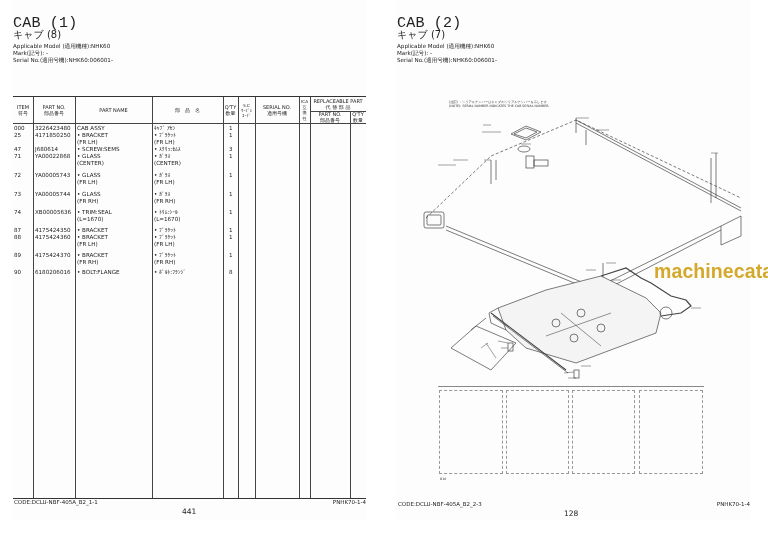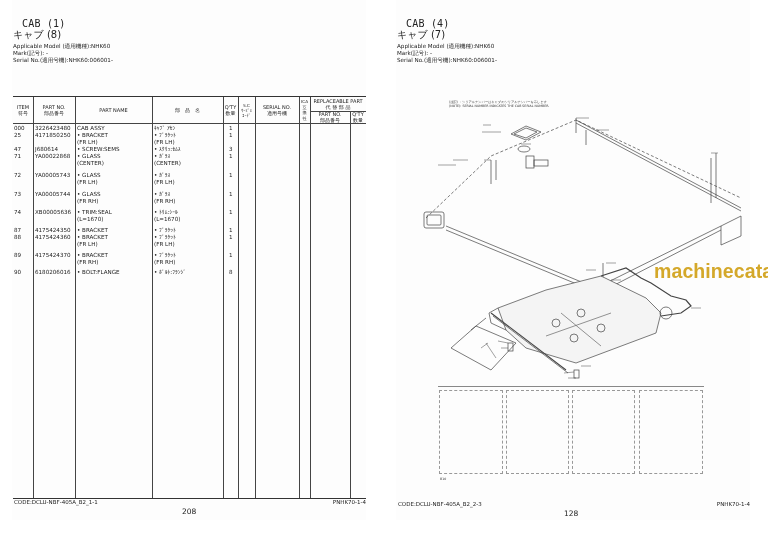--- a/index.html
+++ b/index.html
@@ -1,20 +1,20 @@
 <!DOCTYPE html>
 <html><head>
 <meta charset="utf-8">
 <style>
   html,body{margin:0;padding:0;background:#fff;}
   body{width:768px;height:544px;position:relative;overflow:hidden;font-family:"DejaVu Sans Mono","Liberation Mono",monospace;color:#222;}
   .page{position:absolute;top:0;height:520px;background:#fdfdfd;}
   #page-left{left:12px;width:354px;}
   #page-right{left:396px;width:354px;}
-  .title-en{position:absolute;left:10px;top:18px;font-size:10px;line-height:11px;letter-spacing:0.2px;}
+  .title-en{position:absolute;left:1px;top:18px;font-size:15px;line-height:11px;letter-spacing:0.2px;font-family:Liberation Mono, monospace;}
   .title-jp{position:absolute;left:1px;top:29px;font-size:10px;line-height:12px;font-family:"DejaVu Sans",sans-serif;}
   .meta{position:absolute;left:1px;top:43px;font-size:5.6px;line-height:7px;font-family:"DejaVu Sans",sans-serif;white-space:pre;}
   
   .parts-table{position:absolute;left:1px;top:96px;width:353px;height:401px;border-top:1.5px solid #333;border-bottom:1.5px solid #333;}
   .vline{position:absolute;top:0;bottom:0;width:0;border-left:1px solid #444;}
   .hdr-line{position:absolute;left:0;right:0;top:26px;border-top:1px solid #444;}
   .hdr-sub{position:absolute;top:14px;border-top:1px solid #444;}
   .hcell{position:absolute;top:0;height:26px;display:flex;flex-direction:column;align-items:center;justify-content:center;font-size:5px;line-height:6.5px;text-align:center;font-family:"DejaVu Sans",sans-serif;}
   .row{position:absolute;left:0;font-size:5.6px;line-height:7px;font-family:"DejaVu Sans",sans-serif;}
   .cell{position:absolute;white-space:nowrap;}
@@ -183,25 +183,25 @@
       <span class="cell" style="left:1px">90</span>
       <span class="cell" style="left:22px">6180206016</span>
       <span class="cell" style="left:64px">• BOLT:FLANGE</span>
       <span class="cell" style="left:141px">• ﾎﾞﾙﾄ:ﾌﾗﾝｼﾞ</span>
       <span class="cell" style="left:216px">8</span>
     </div>
   </div>
 
   <div class="footer-code" style="left:2px">CODE:DCLU-NBF-405A_B2_1-1</div>
   <div class="footer-pnhk" style="right:0">PNHK70-1-4</div>
-  <div class="page-num" style="left:170px">208</div>
+  <div class="page-num" style="left:170px">441</div>
 </div>
 
 <div class="page" id="page-right">
-  <div class="title-en">CAB (4)</div>
+  <div class="title-en">CAB (2)</div>
   <div class="title-jp">キャブ (7)</div>
   <div class="meta"><div>Applicable Model (適用機種):NHK60</div><div>Mark(記号): -</div><div>Serial No.(適用号機):NHK60:006001-</div></div>
 
   <div class="tiny" style="left:53px;top:100px;white-space:nowrap">(注記) ：シリアルナンバーはキャブのシリアルナンバーを示します</div>
   <div class="tiny" style="left:53px;top:104px;white-space:nowrap">(NOTE): SERIAL NUMBER INDICATES THE CAB SERIAL NUMBER.</div>
 
   <svg class="diagram" style="left:0;top:108px;width:354px;height:275px" viewBox="0 0 354 275" stroke="#444" fill="none" stroke-width="0.7">
 
     <polyline points="30,110 95,48 180,12 345,90" stroke-dasharray="3,2"></polyline>
     <line x1="50" y1="118" x2="200" y2="180"></line>

